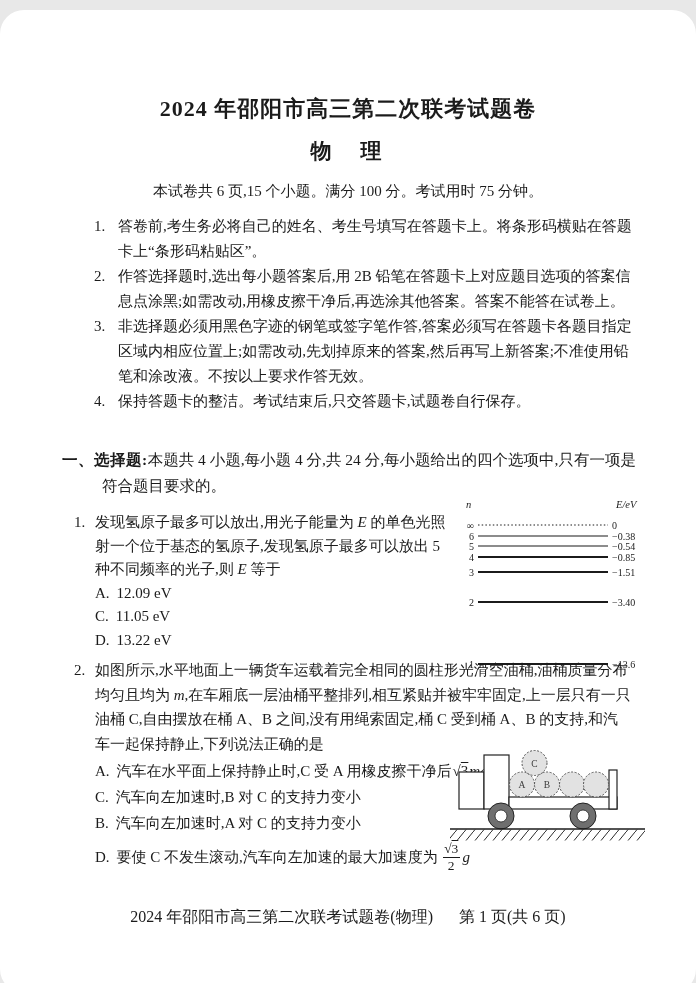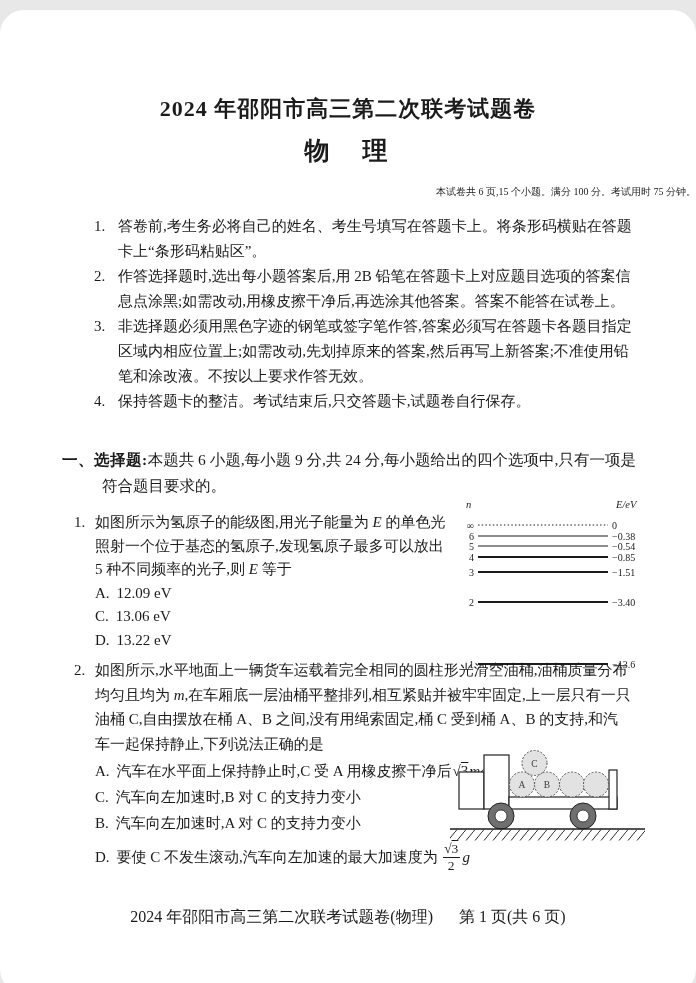--- a/index.html
+++ b/index.html
@@ -3,22 +3,22 @@
 <meta charset="utf-8">
 <style>
   html,body{margin:0;padding:0;background:#e8e8e8;}
   .page{
     width:696px;height:983px;position:relative;overflow:hidden;margin:10px auto;
     background:#fff;color:#1b1b1b;
     font-family:"Liberation Serif","DejaVu Serif",serif;
     border-radius:24px;
   }
   .title{padding-top:84px;text-align:center;font-weight:bold;font-size:22px;letter-spacing:1px;line-height:30px;}
-  .subject{margin-top:6px;text-align:center;font-weight:bold;font-size:25px;letter-spacing:4px;line-height:42px;}
-  .info{margin-top:9px;text-align:right;font-size:10px;line-height:21px;}
+  .subject{margin-top:6px;text-align:center;font-weight:bold;font-size:21px;letter-spacing:4px;line-height:42px;}
+  .info{margin-top:9px;text-align:center;font-size:15px;line-height:21px;}
   .notices{margin:12px 62px 0 64px;font-size:15px;}
   .notices-heading{font-weight:bold;font-size:15.5px;line-height:24px;}
   .notice-item{display:flex;margin-left:30px;line-height:25px;}
   .notice-num{flex:none;width:24px;}
   .notice-text{flex:1;}
   .section-heading{margin:33px 58px 0 62px;font-size:15.5px;line-height:26px;padding-left:40px;text-indent:-40px;}
   .section-heading b{letter-spacing:0.5px;}
   .q1-row{display:flex;margin:12px 30px 0 74px;}
   .q1-left{flex:none;width:378px;font-size:15px;line-height:23.5px;}
   .stem-row{display:flex;}
@@ -65,30 +65,30 @@
     <div class="notice-item">
       <span class="notice-num">3.</span>
       <span class="notice-text">非选择题必须用黑色字迹的钢笔或签字笔作答,答案必须写在答题卡各题目指定区域内相应位置上;如需改动,先划掉原来的答案,然后再写上新答案;不准使用铅笔和涂改液。不按以上要求作答无效。</span>
     </div>
     <div class="notice-item">
       <span class="notice-num">4.</span>
       <span class="notice-text">保持答题卡的整洁。考试结束后,只交答题卡,试题卷自行保存。</span>
     </div>
   </div>
 
-  <div class="section-heading"><b>一、选择题:</b><span>本题共 6 小题,每小题 9 分,共 24 分,每小题给出的四个选项中,只有一项是符合题目要求的。</span></div>
+  <div class="section-heading"><b>一、选择题:</b><span>本题共 4 小题,每小题 4 分,共 24 分,每小题给出的四个选项中,只有一项是符合题目要求的。</span></div>
 
   <div class="q1-row">
     <div class="q1-left">
       <div class="stem-row">
         <span class="q-num">1.</span>
-        <span class="stem-text"><span>如图所示为氢原子的能级图,用光子能量为 </span><i>E</i><span> 的单色光照射一个位于基态的氢原子,发现氢原子最多可以放出 5 种不同频率的光子,则 </span><i>E</i><span> 等于</span></span>
+        <span class="stem-text"><span>发现氢原子最多可以放出,用光子能量为 </span><i>E</i><span> 的单色光照射一个位于基态的氢原子,发现氢原子最多可以放出 5 种不同频率的光子,则 </span><i>E</i><span> 等于</span></span>
       </div>
       <div class="opt"><span class="opt-label">A.</span><span>12.09 eV</span></div>
-      <div class="opt"><span class="opt-label">C.</span><span>13.06 eV</span></div>
+      <div class="opt"><span class="opt-label">C.</span><span>11.05 eV</span></div>
       <div class="opt"><span class="opt-label">D.</span><span>13.22 eV</span></div>
     </div>
     <div class="q1-diagram">
       <svg width="214" height="180" viewBox="0 0 214 180">
         <text class="hdr-txt" x="8" y="13">n</text>
         <text class="hdr-txt" x="158" y="13">E/eV</text>
 
         <line x1="20" y1="30" x2="150" y2="30" stroke="#1b1b1b" stroke-width="1" stroke-dasharray="1.5,2.2"></line>
         <text class="lvl-txt" x="16" y="33.5" text-anchor="end">∞</text>
         <text class="lvl-txt" x="154" y="33.5">0</text>

